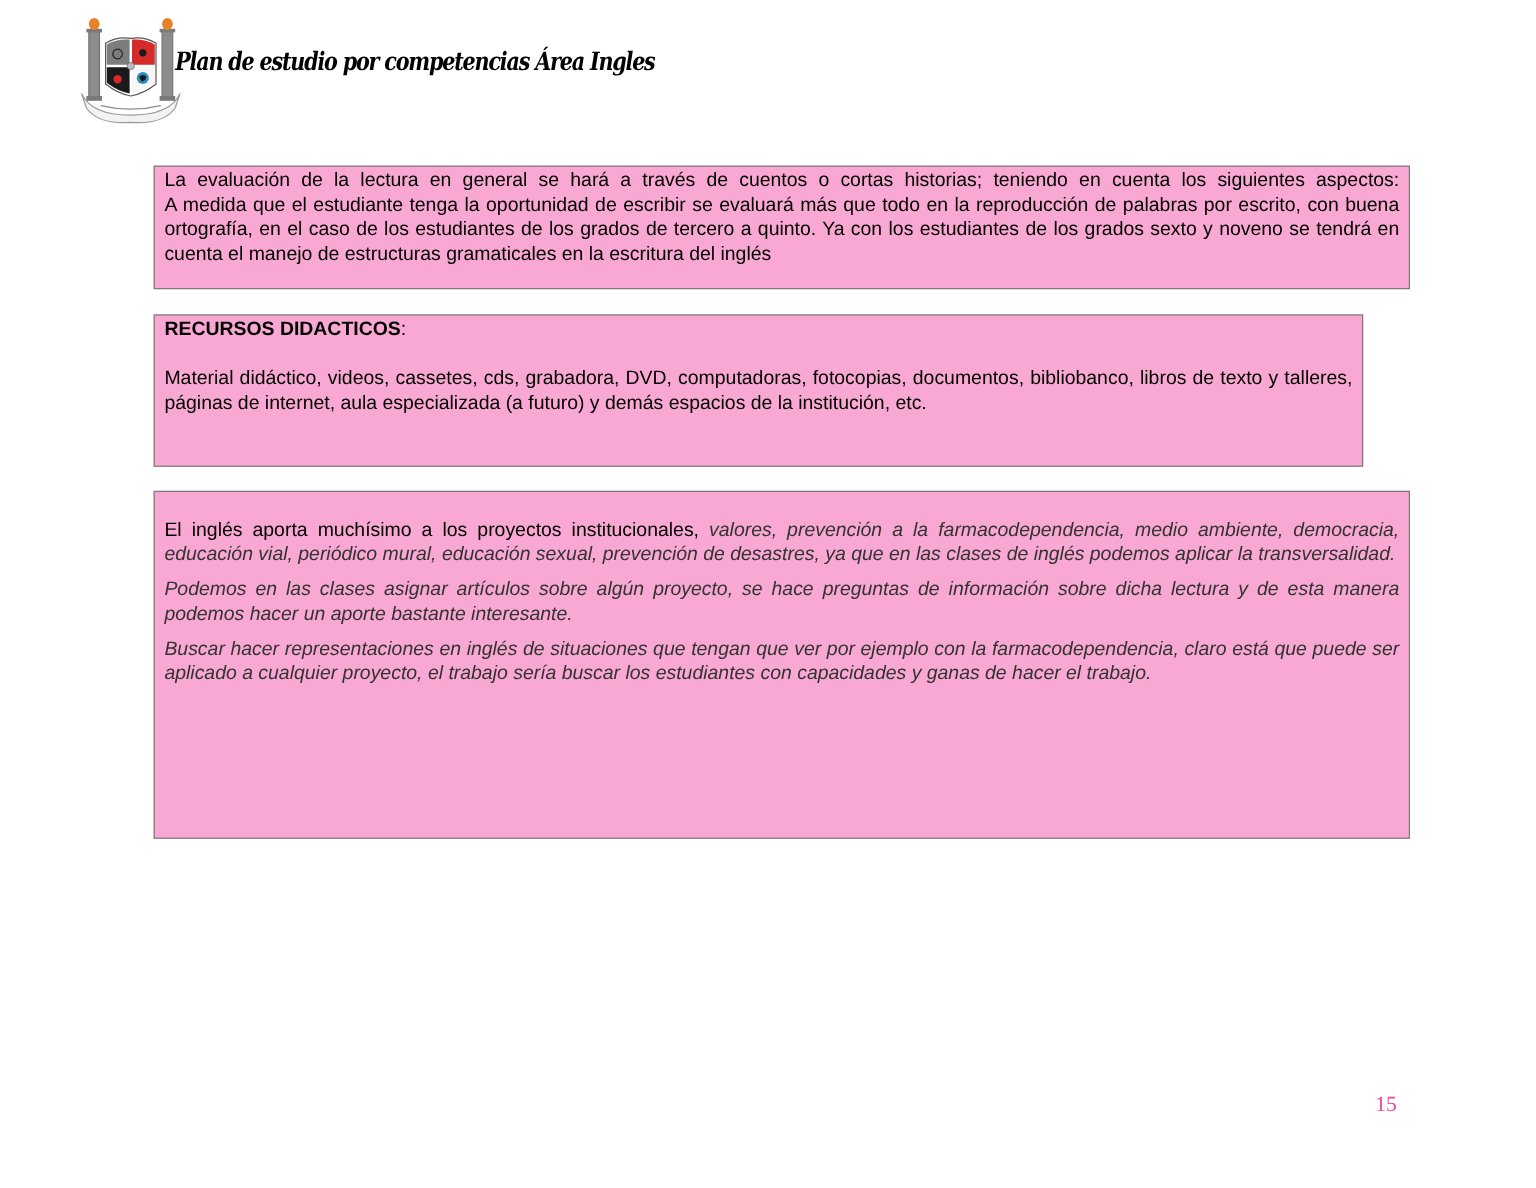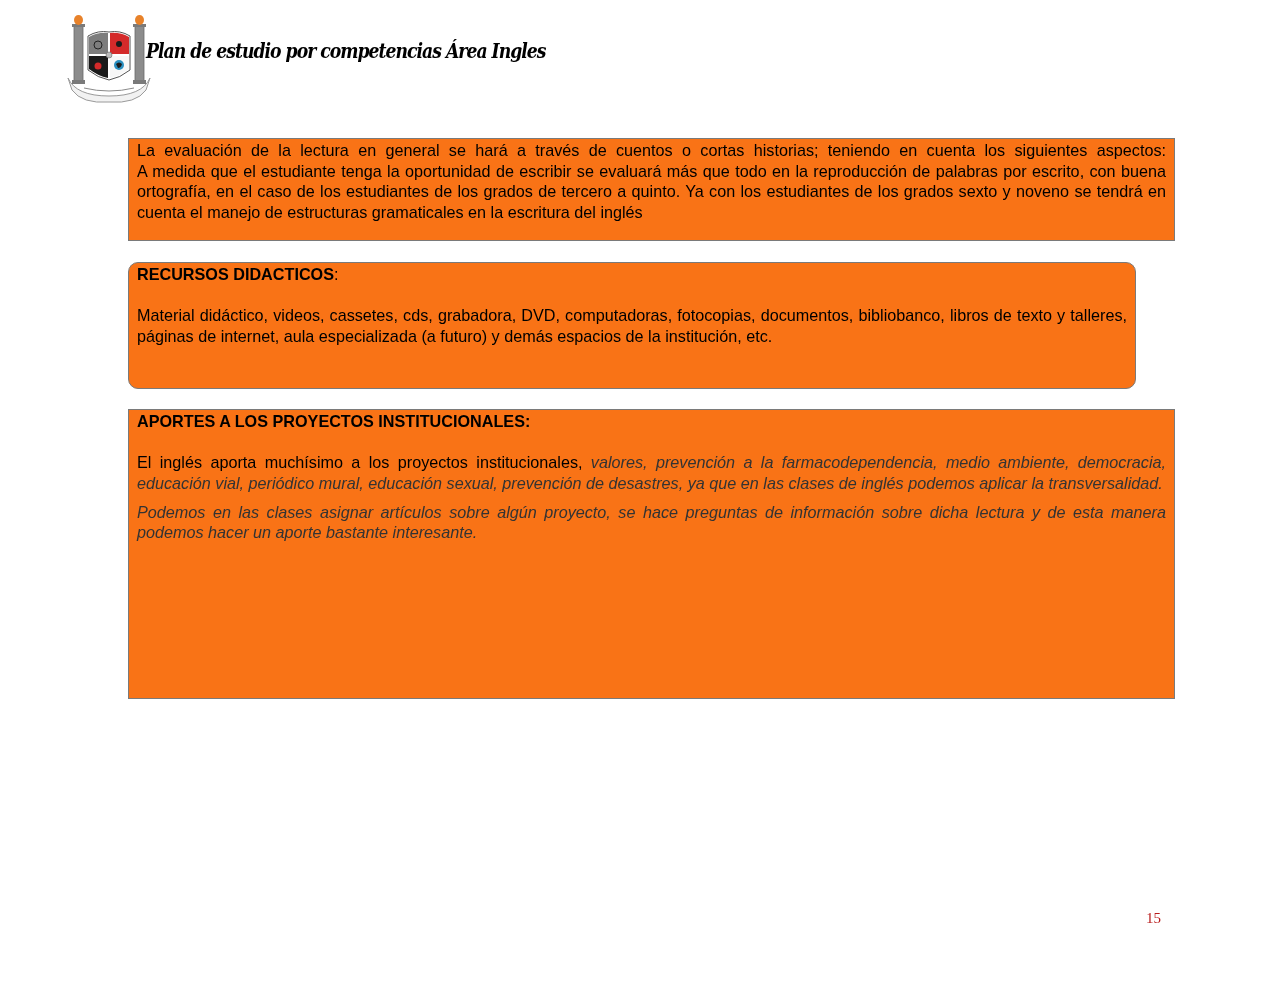--- a/index.html
+++ b/index.html
@@ -40,42 +40,41 @@
       letter-spacing: -1.2px;
       transform: scaleX(0.82);
       transform-origin: left center;
       white-space: nowrap;
       color: #000;
     }
     .box {
       position: absolute;
       border: 1px solid #7a7a7a;
       box-sizing: border-box;
-      background: #f97316;
+      background: #f9a8d4;
       font-size: 16.2px;
       line-height: 20.5px;
     }
     .box p {
       margin: 0;
       text-align: justify;
     }
     #box1 {
       left: 128px;
       top: 138px;
       width: 1047px;
       height: 103px;
       padding: 1px 8px 0 8px;
     }
     #box2 {
       left: 128px;
       top: 262px;
       width: 1008px;
       height: 127px;
       padding: 1px 8px 0 8px;
-      border-radius: 10px;
     }
     #box3 {
       left: 128px;
       top: 409px;
       width: 1047px;
       height: 290px;
       padding: 1px 8px 0 8px;
     }
     .heading {
       font-weight: bold;
@@ -95,22 +94,22 @@
       text-align-last: justify;
     }
     p.left-last {
       text-align-last: left;
     }
     .page-number {
       position: absolute;
       left: 1146px;
       top: 910px;
       font-family: "Liberation Serif", serif;
-      font-size: 15px;
-      color: #b91c1c;
+      font-size: 18px;
+      color: #ec4899;
     }
   </style>
 </head>
 <body>
 
 <div class="header">
   <div class="logo">
     <svg width="86" height="92" viewBox="0 0 86 92" xmlns="http://www.w3.org/2000/svg">
 
       <path d="M2 66 Q10 84 43 84 Q76 84 84 66 L80 78 Q70 92 43 90 Q16 92 6 78 Z" fill="#f2f2f2" stroke="#9a9a9a" stroke-width="1"></path>
@@ -147,19 +146,19 @@
   <p class="left-last">A medida que el estudiante tenga la oportunidad de escribir se evaluará más que todo en la reproducción de palabras por escrito, con buena ortografía, en el caso de los estudiantes de los grados de tercero a quinto. Ya con los estudiantes de los grados sexto y noveno se tendrá en cuenta el manejo de estructuras gramaticales en la escritura del inglés</p>
 </div>
 
 <div class="box" id="box2">
   <p><span class="heading">RECURSOS DIDACTICOS</span><span>:</span></p>
   <div class="gap"></div>
   <p class="left-last">Material didáctico, videos, cassetes, cds, grabadora, DVD, computadoras, fotocopias, documentos, bibliobanco, libros de texto y talleres, páginas de internet, aula especializada (a futuro) y demás espacios de la institución, etc.</p>
 </div>
 
 <div class="box" id="box3">
-  <p class="heading">APORTES  A LOS PROYECTOS INSTITUCIONALES:</p>
   <div class="gap"></div>
   <p class="left-last"><span>El inglés aporta muchísimo a los proyectos institucionales,</span><span class="gray"> valores, prevención a la farmacodependencia, medio ambiente, democracia, educación vial, periódico mural, educación sexual, prevención de desastres, ya que en las clases de inglés podemos aplicar la transversalidad.</span></p>
   <p class="gray para-gap left-last">Podemos en las clases asignar artículos  sobre algún proyecto, se hace preguntas de información sobre dicha lectura y de esta manera podemos hacer un aporte bastante interesante.</p>
+  <p class="gray para-gap left-last">Buscar hacer representaciones en inglés de situaciones que tengan que ver por ejemplo con la farmacodependencia, claro está que puede ser aplicado a cualquier proyecto, el trabajo sería buscar los estudiantes con capacidades y ganas de hacer el trabajo.</p>
 </div>
 
 <div class="page-number">15</div>
 
 </body></html>

